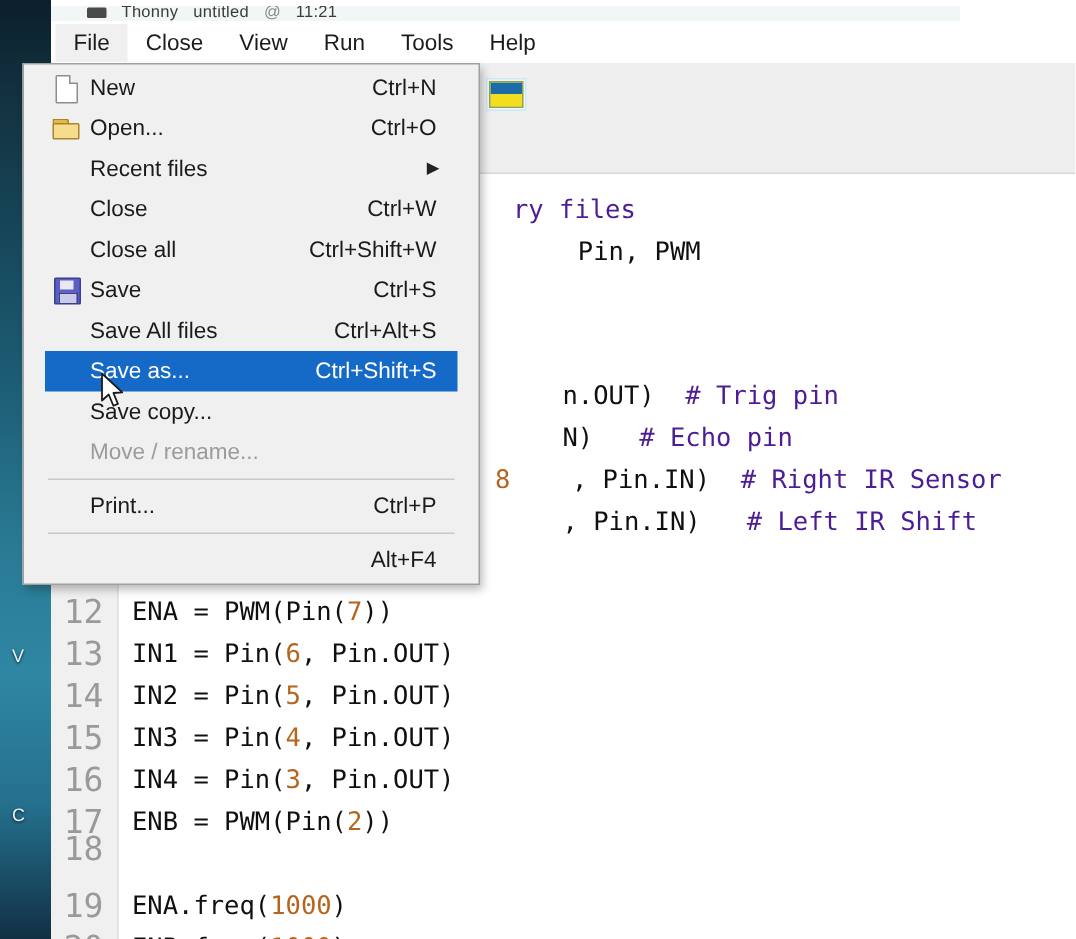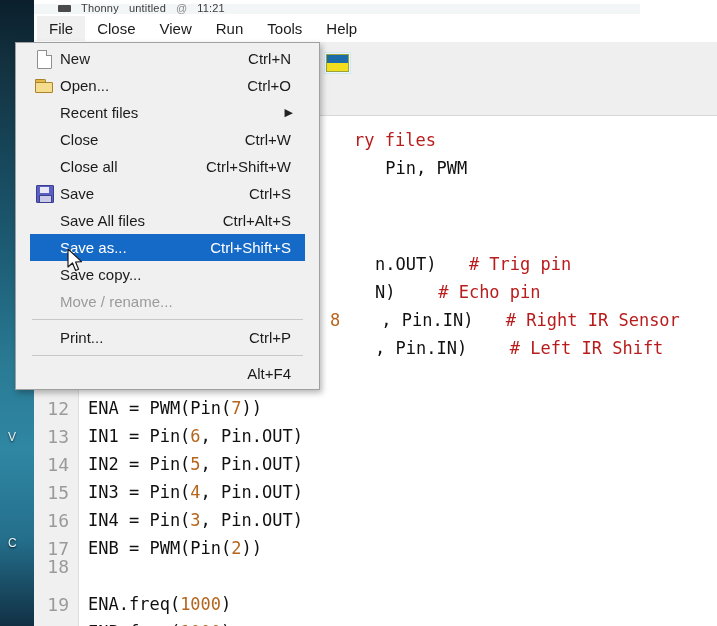--- a/index.html
+++ b/index.html
@@ -171,28 +171,28 @@
     white-space: pre;
   }
   .lno {
     width: 44px;
     flex: 0 0 44px;
     text-align: right;
     padding-right: 9px;
     box-sizing: border-box;
     color: #9a9a9a;
     font-family: "DejaVu Sans Mono", monospace;
-    font-size: 18px;
+    font-size: 22px;
   }
   .ltext {
     padding-left: 10px;
     color: #101010;
   }
   .num  { color: #b5651d; }
-  .cmt  { color: #b91c1c; margin-left: 12px; }
+  .cmt  { color: #4c1d95; }
   .kw   { color: #101010; margin-left: 41px; }
 
   
   .dropdown {
     position: absolute;
     left: 15px; top: 42px;
     width: 305px;
     background: #f0f0f0;
     border: 1px solid #a0a0a0;
     box-shadow: 2px 3px 6px rgba(0,0,0,.28);

